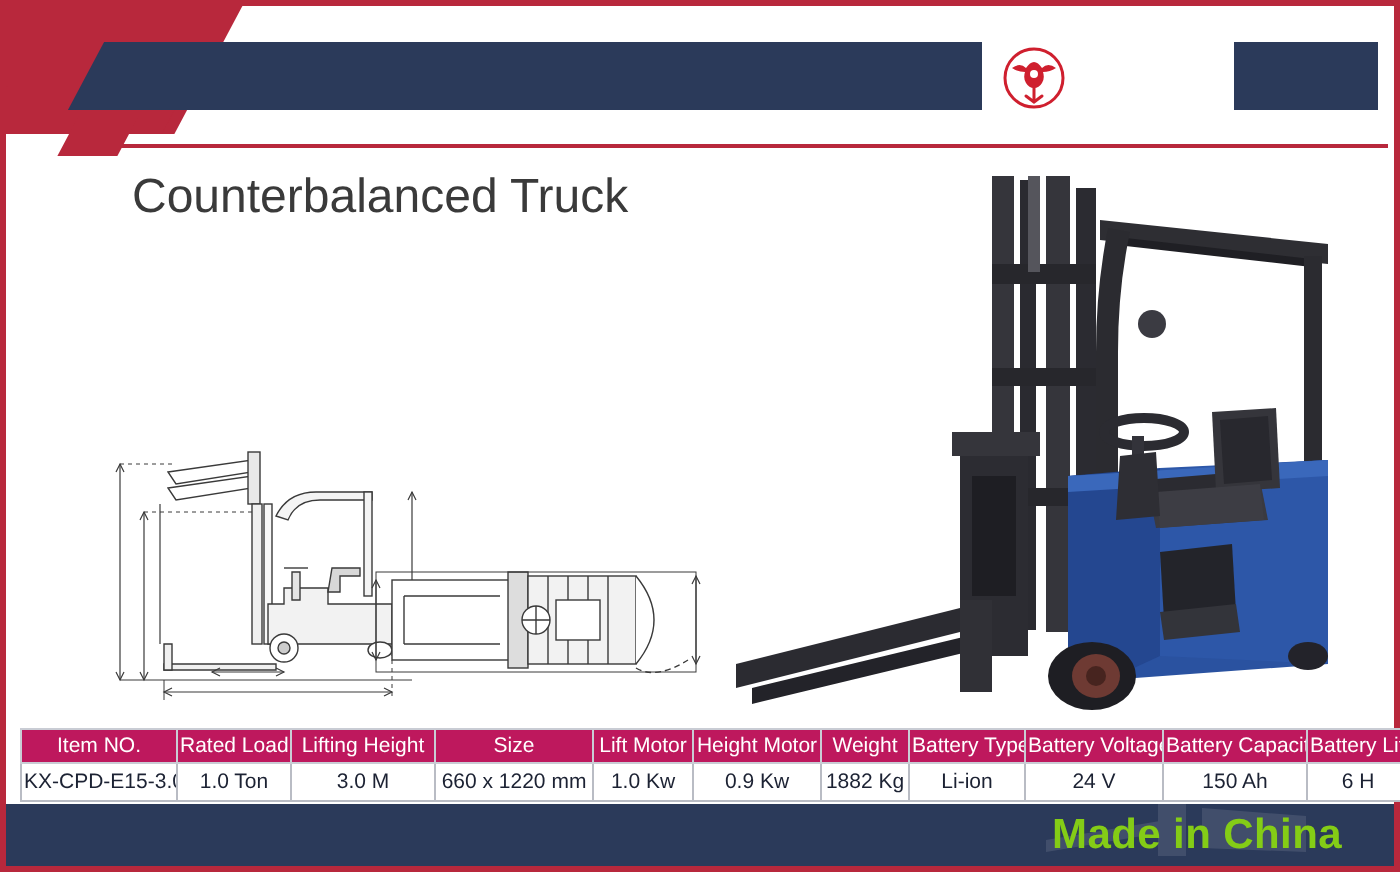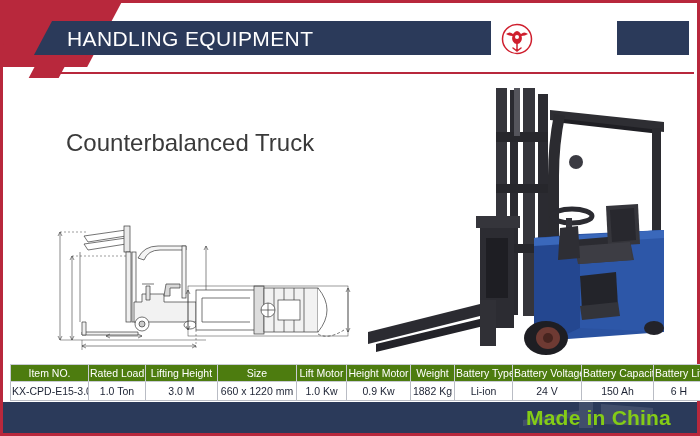--- a/index.html
+++ b/index.html
@@ -117,21 +117,20 @@
 
   
   .product-title {
     position: absolute;
     left: 66px; top: 85px;
     font-size: 24px;
     color: #3a3a3a;
     font-weight: 400;
     white-space: nowrap;
     z-index: 4;
-    margin-top: 44px;
   }
 
   
   .drawings {
     position: absolute;
     left: 46px; top: 222px;
     width: 320px; height: 132px;
     z-index: 4;
   }
 
@@ -146,21 +145,21 @@
   
   .spec-table {
     position: absolute;
     left: 10px; top: 364px;
     width: 680px;
     border-collapse: collapse;
     z-index: 5;
     table-layout: fixed;
   }
   .spec-table th {
-    background: #4d7c0f;
+    background: #be185d;
     color: #ffffff;
     font-size: 10.5px;
     font-weight: 400;
     height: 17px;
     padding: 1px 1px;
     border: 1px solid #c9ccd4;
     text-align: center;
     white-space: nowrap;
     overflow: hidden;
   }
@@ -202,21 +201,20 @@
 </head>
 <body>
 
 <div class="page">
 
   <div class="header-zone">
     <div class="red-chevron"></div>
     <div class="red-chevron2"></div>
     <div class="navy-band-skew"></div>
     <div class="navy-band"></div>
-    <div class="header-title">HANDLING EQUIPMENT</div>
     <div class="navy-rect-right"></div>
 
     <div class="logo">
       <span class="logo-mark">
         <svg viewBox="0 0 64 64" width="32" height="32">
           <circle cx="32" cy="32" r="29" fill="#ffffff" stroke="#cf1f2e" stroke-width="3"></circle>
           <path d="M10 22 q8 -6 14 0 q4 -6 8 -6 q4 0 8 6 q6 -6 14 0 q-6 4 -13 4 q2 6 -1 11 q-3 5 -8 5 q-5 0 -8 -5 q-3 -5 -1 -11 q-7 0 -13 -4 z" fill="#cf1f2e"></path>
           <path d="M32 40 l0 16 M24 50 l8 6 l8 -6" stroke="#cf1f2e" stroke-width="3" fill="none" stroke-linecap="round"></path>
           <circle cx="32" cy="28" r="4" fill="#ffffff"></circle>
         </svg>

